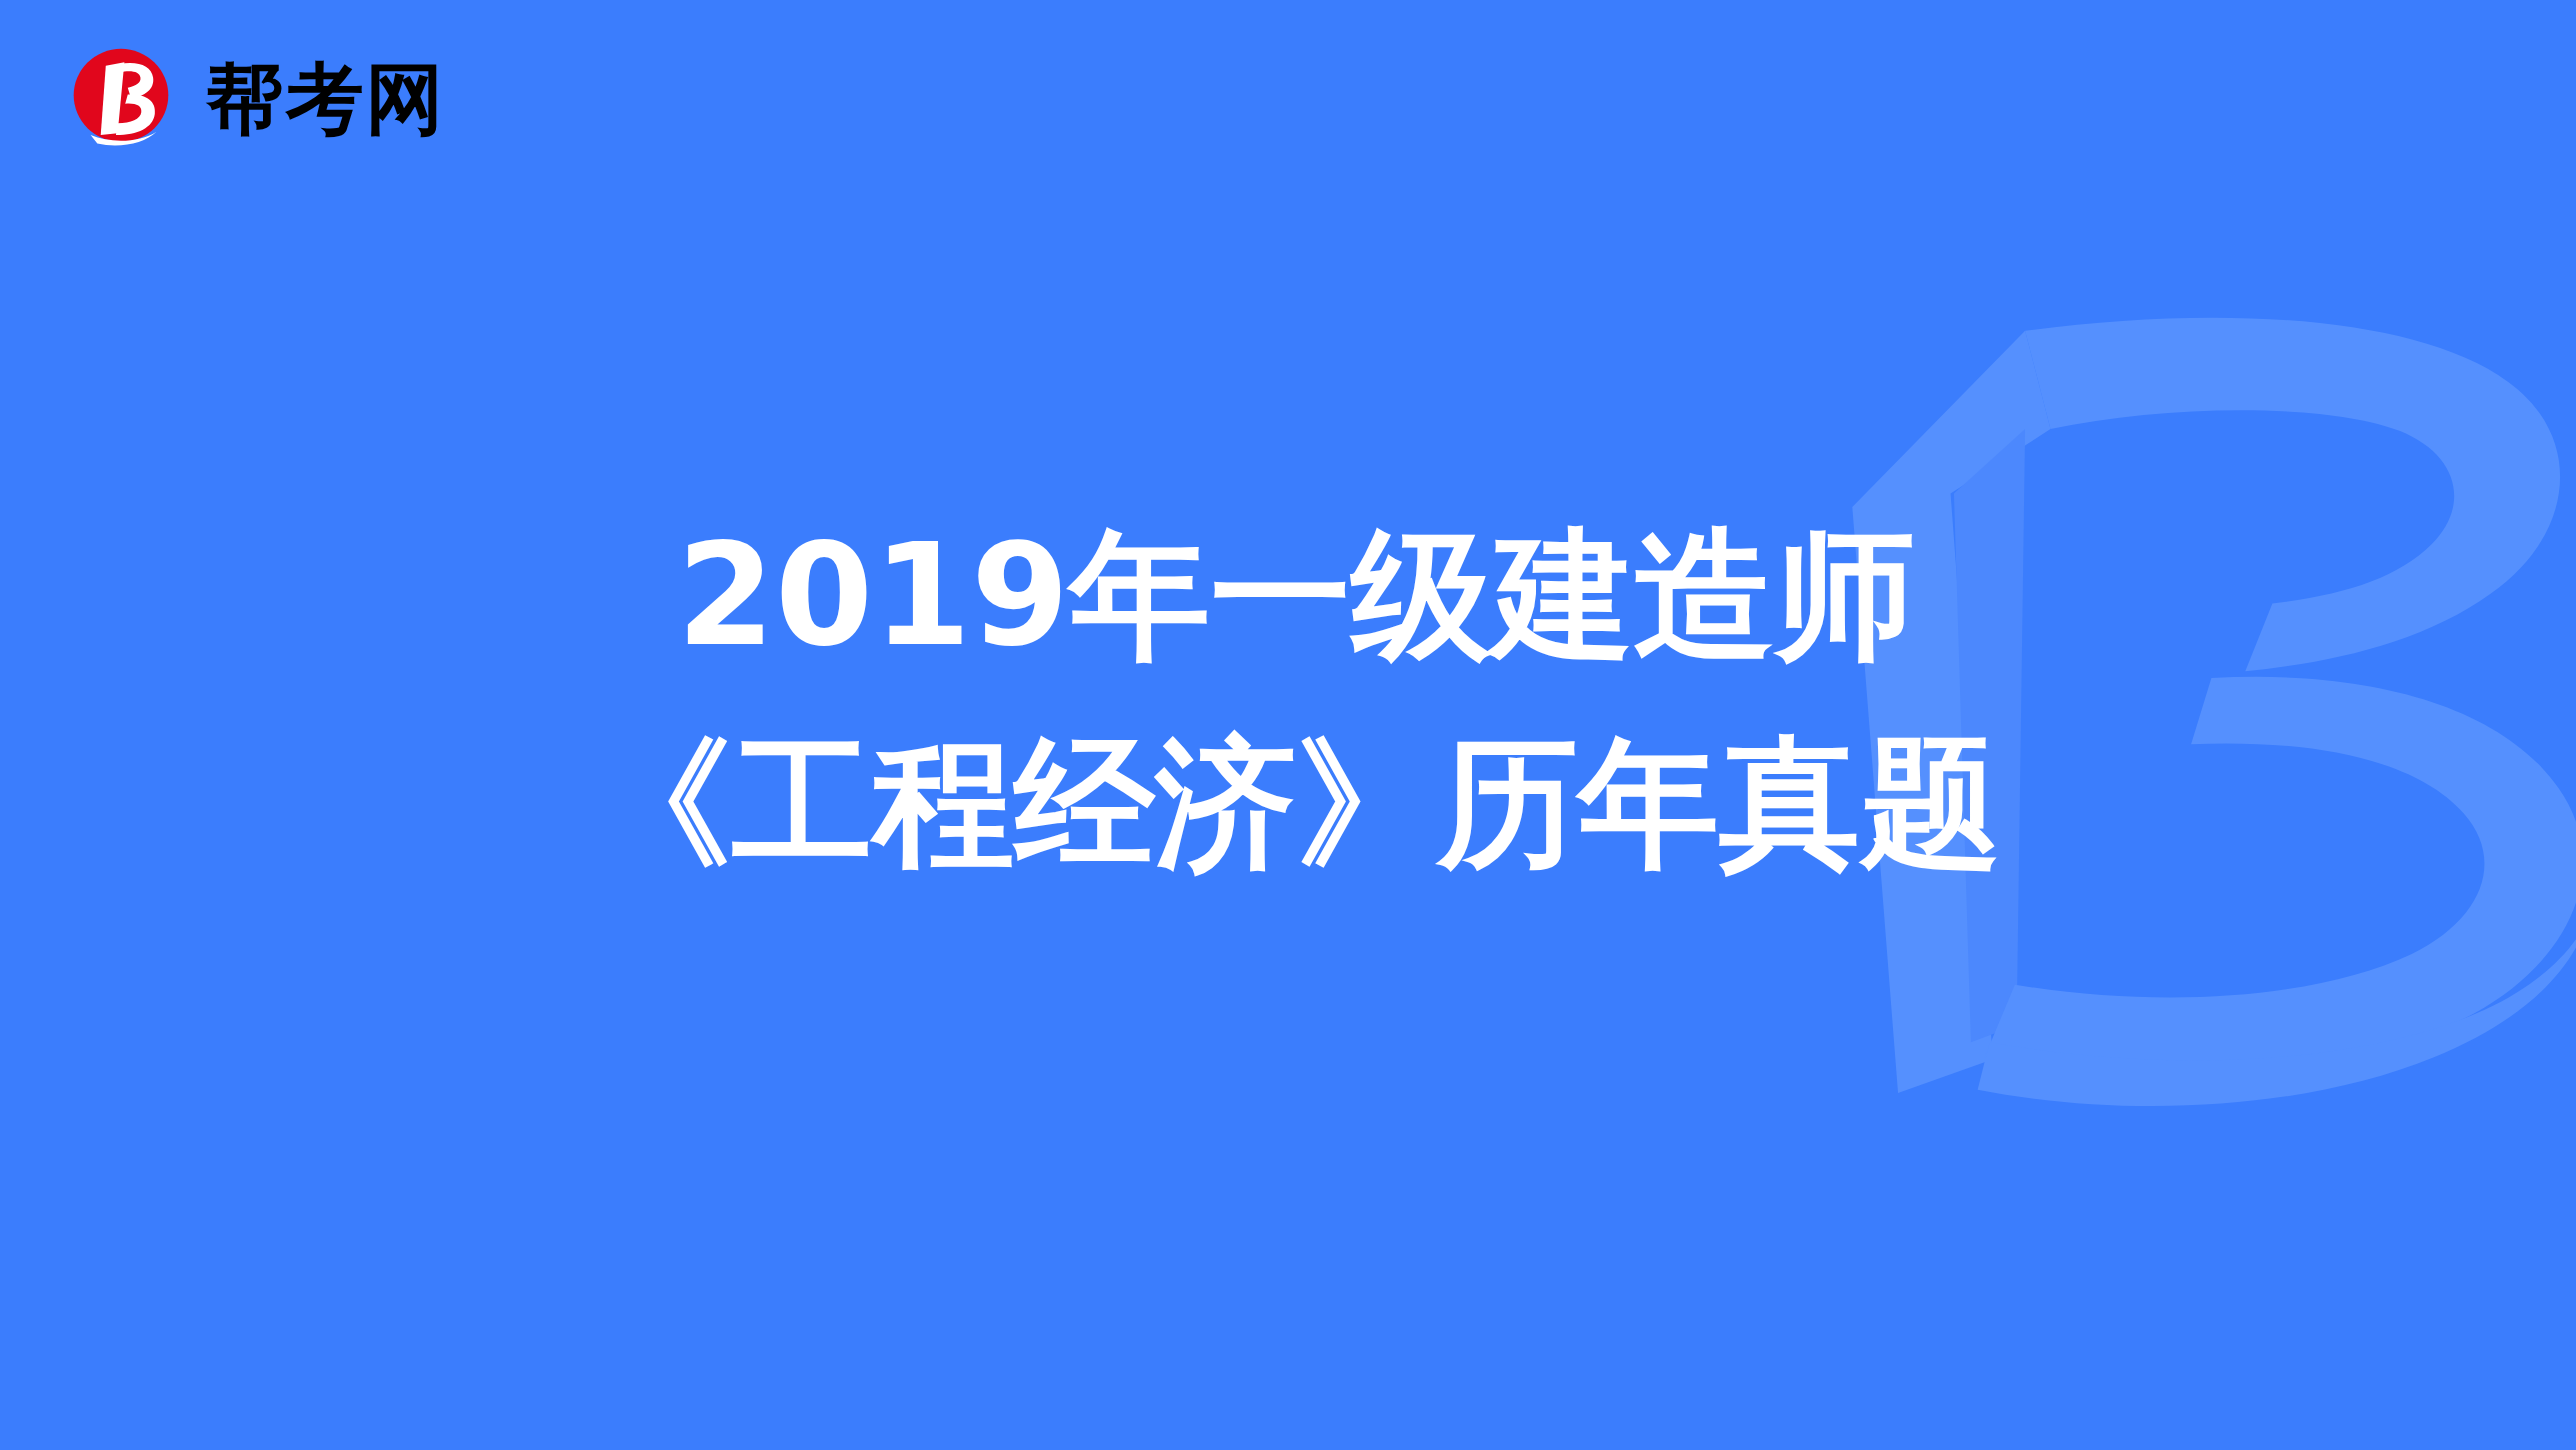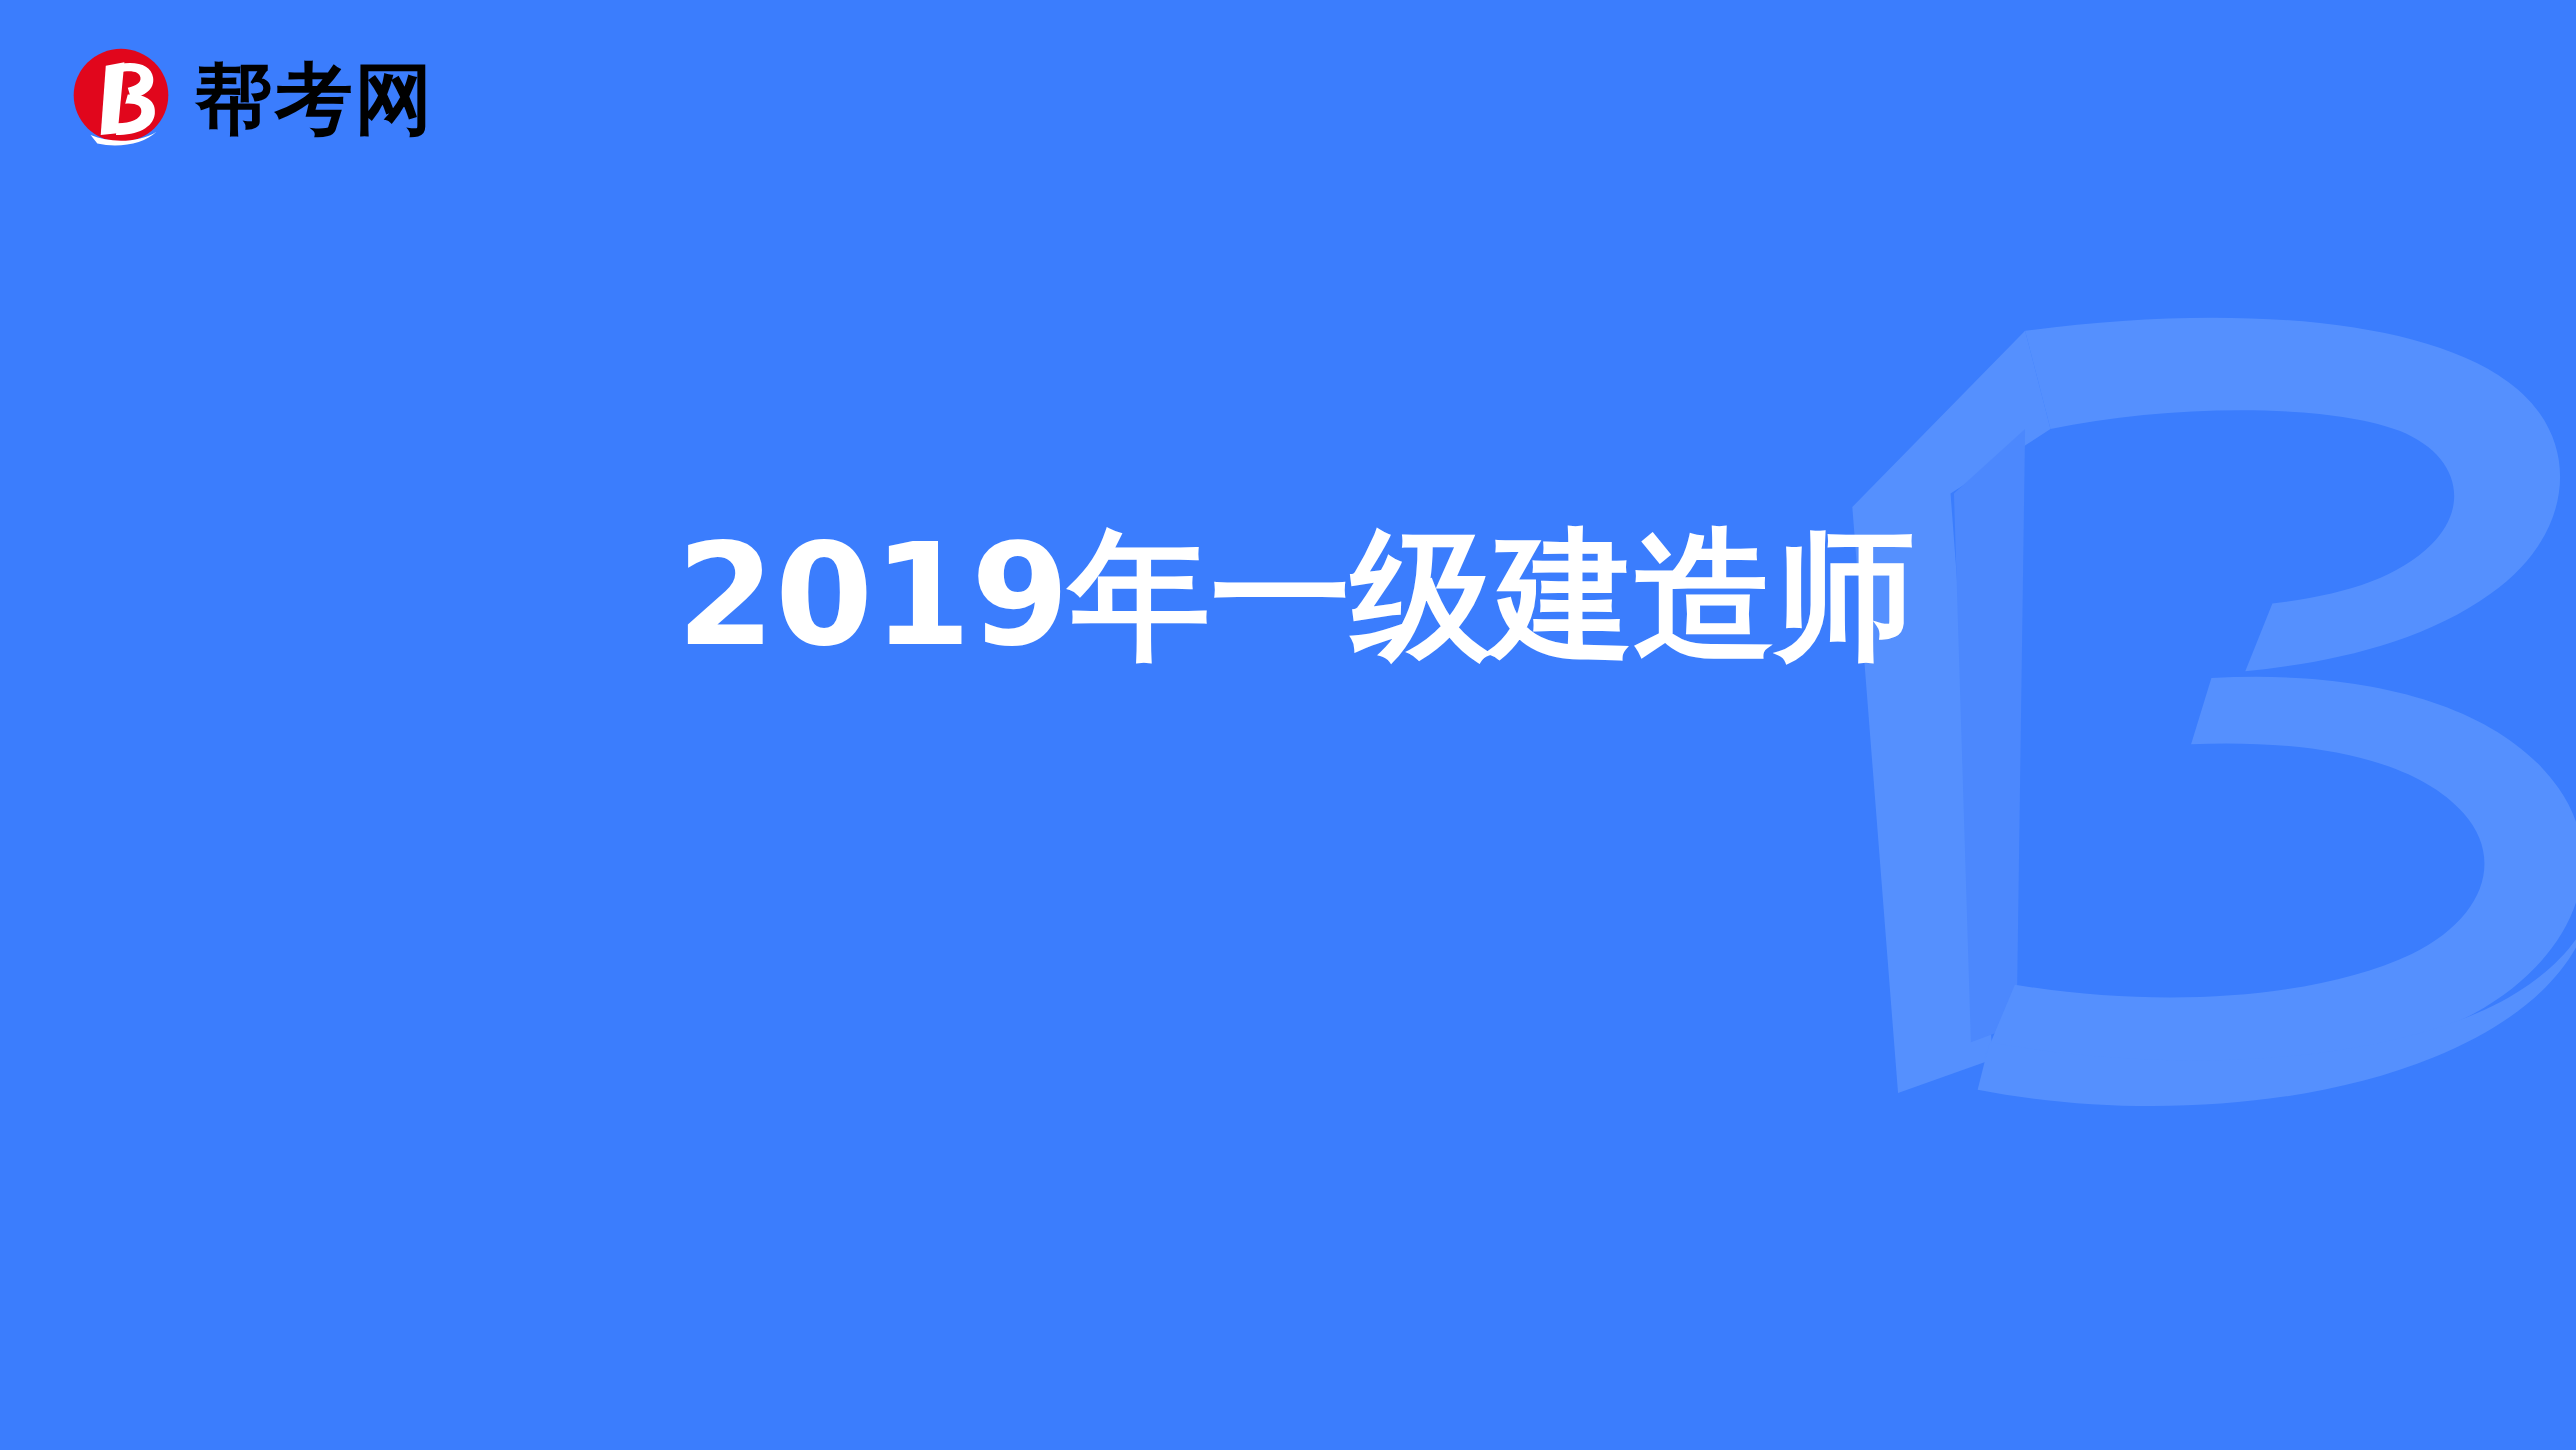--- a/index.html
+++ b/index.html
@@ -31,21 +31,21 @@
   }
   .watermark svg { display: block; width: 100%; height: 100%; }
 
   
   .logo {
     position: absolute;
     left: 72px;
     top: 47px;
     display: flex;
     align-items: center;
-    gap: 25px;
+    gap: 36px;
     z-index: 5;
   }
   .logo-mark {
     position: relative;
     width: 98px;
     height: 100px;
     flex: 0 0 auto;
   }
   .logo-mark svg { display: block; width: 100%; height: 100%; }
 
@@ -153,17 +153,18 @@
           <path d="M 22 104 C 46 114, 80 113, 100 100 C 86 114, 56 120, 30 114 Z"></path>
         </g>
       </svg>
     </span>
     <span class="logo-wordmark">帮考网</span>
   </div>
 
   <div class="headline-wrap">
     <h1 class="headline">
       <span class="ln">2019年一级建造师</span>
+      <span class="ln">《工程经济》历年真题</span>
     </h1>
   </div>
 
 </div>
 
 
 </body></html>

